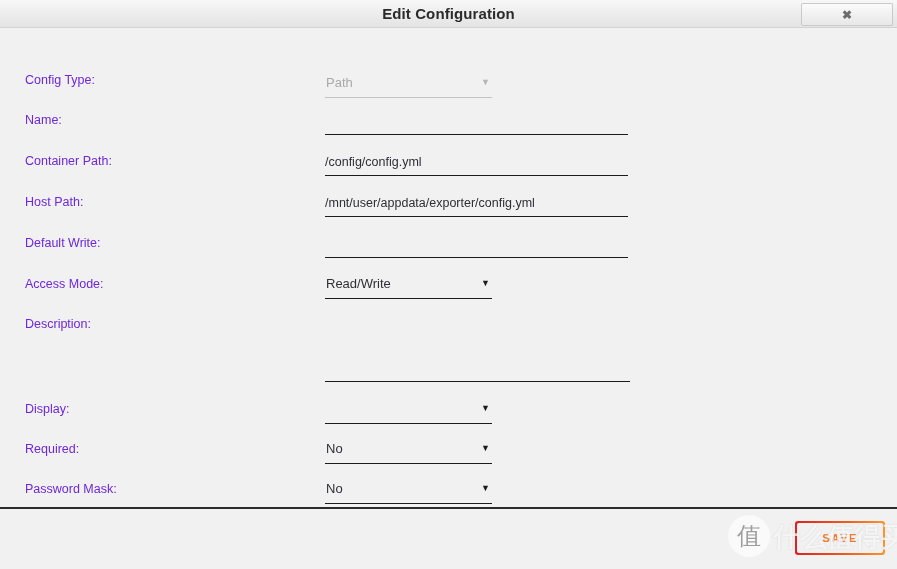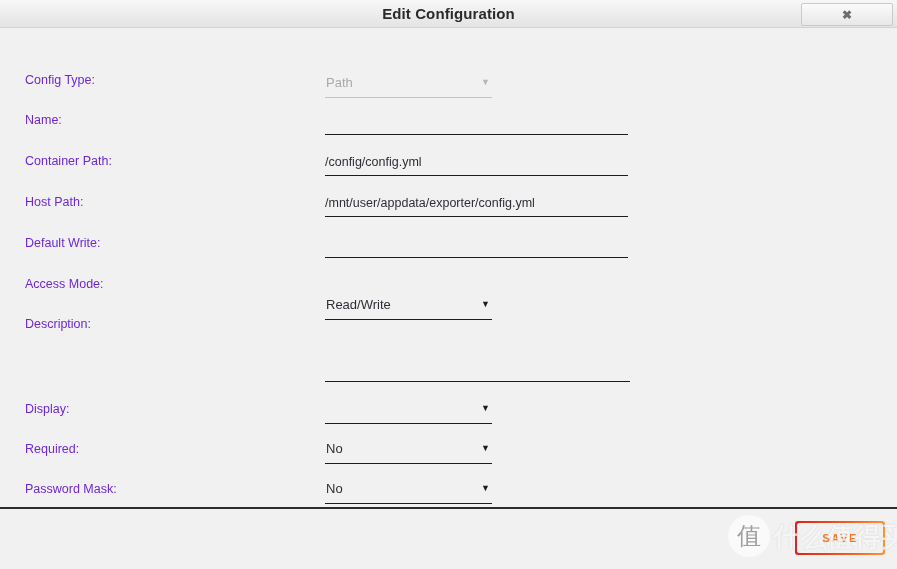--- a/index.html
+++ b/index.html
@@ -278,21 +278,21 @@
 
   <div class="form-row" style="top:208px;">
     <div class="field-label">Default Write:</div>
     <div class="field-control" style="top:-4px;">
       <input class="text-input" type="text" value="" style="">
     </div>
   </div>
 
   <div class="form-row" style="top:249px;">
     <div class="field-label">Access Mode:</div>
-    <div class="field-control" style="top:-4px;margin-top:21px;">
+    <div class="field-control" style="top:-4px;">
       <div class="select-wrap">
         <div class="select-value">Read/Write</div>
         <span class="select-caret">▼</span>
       </div>
     </div>
   </div>
 
   <div class="form-row" style="top:289px;">
     <div class="field-label">Description:</div>
     <div class="field-control" style="top:-3px;">

